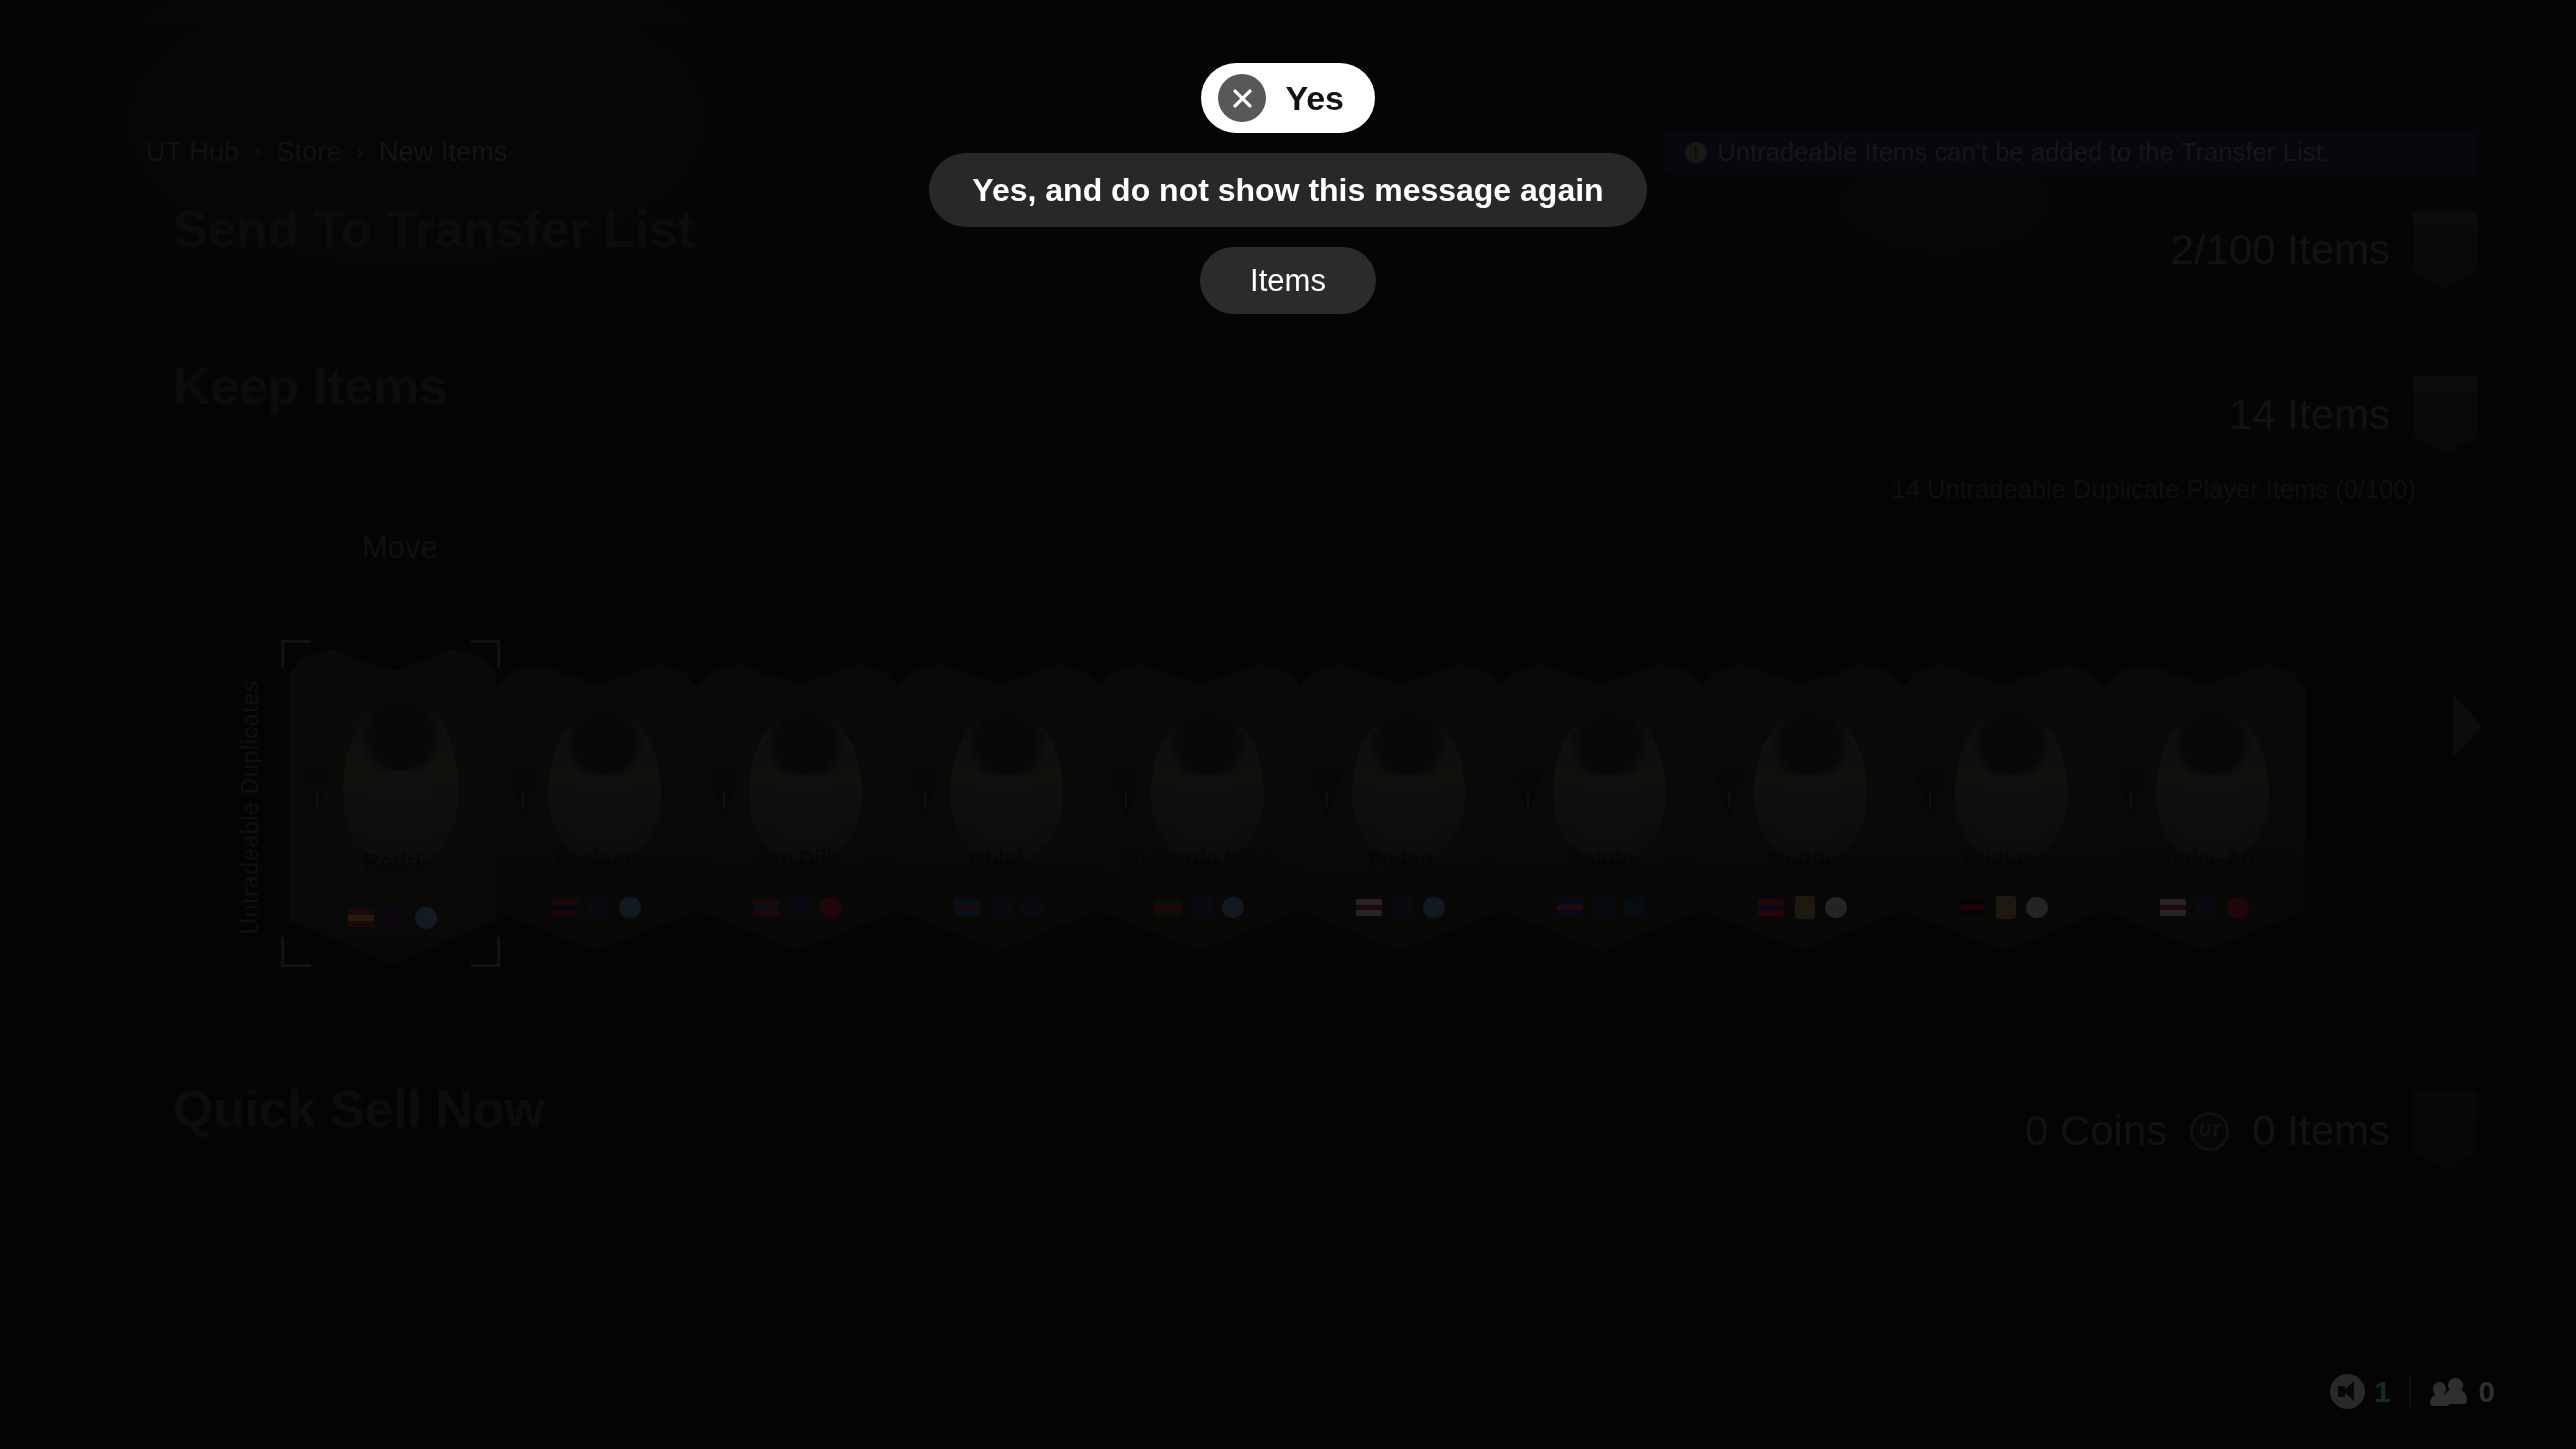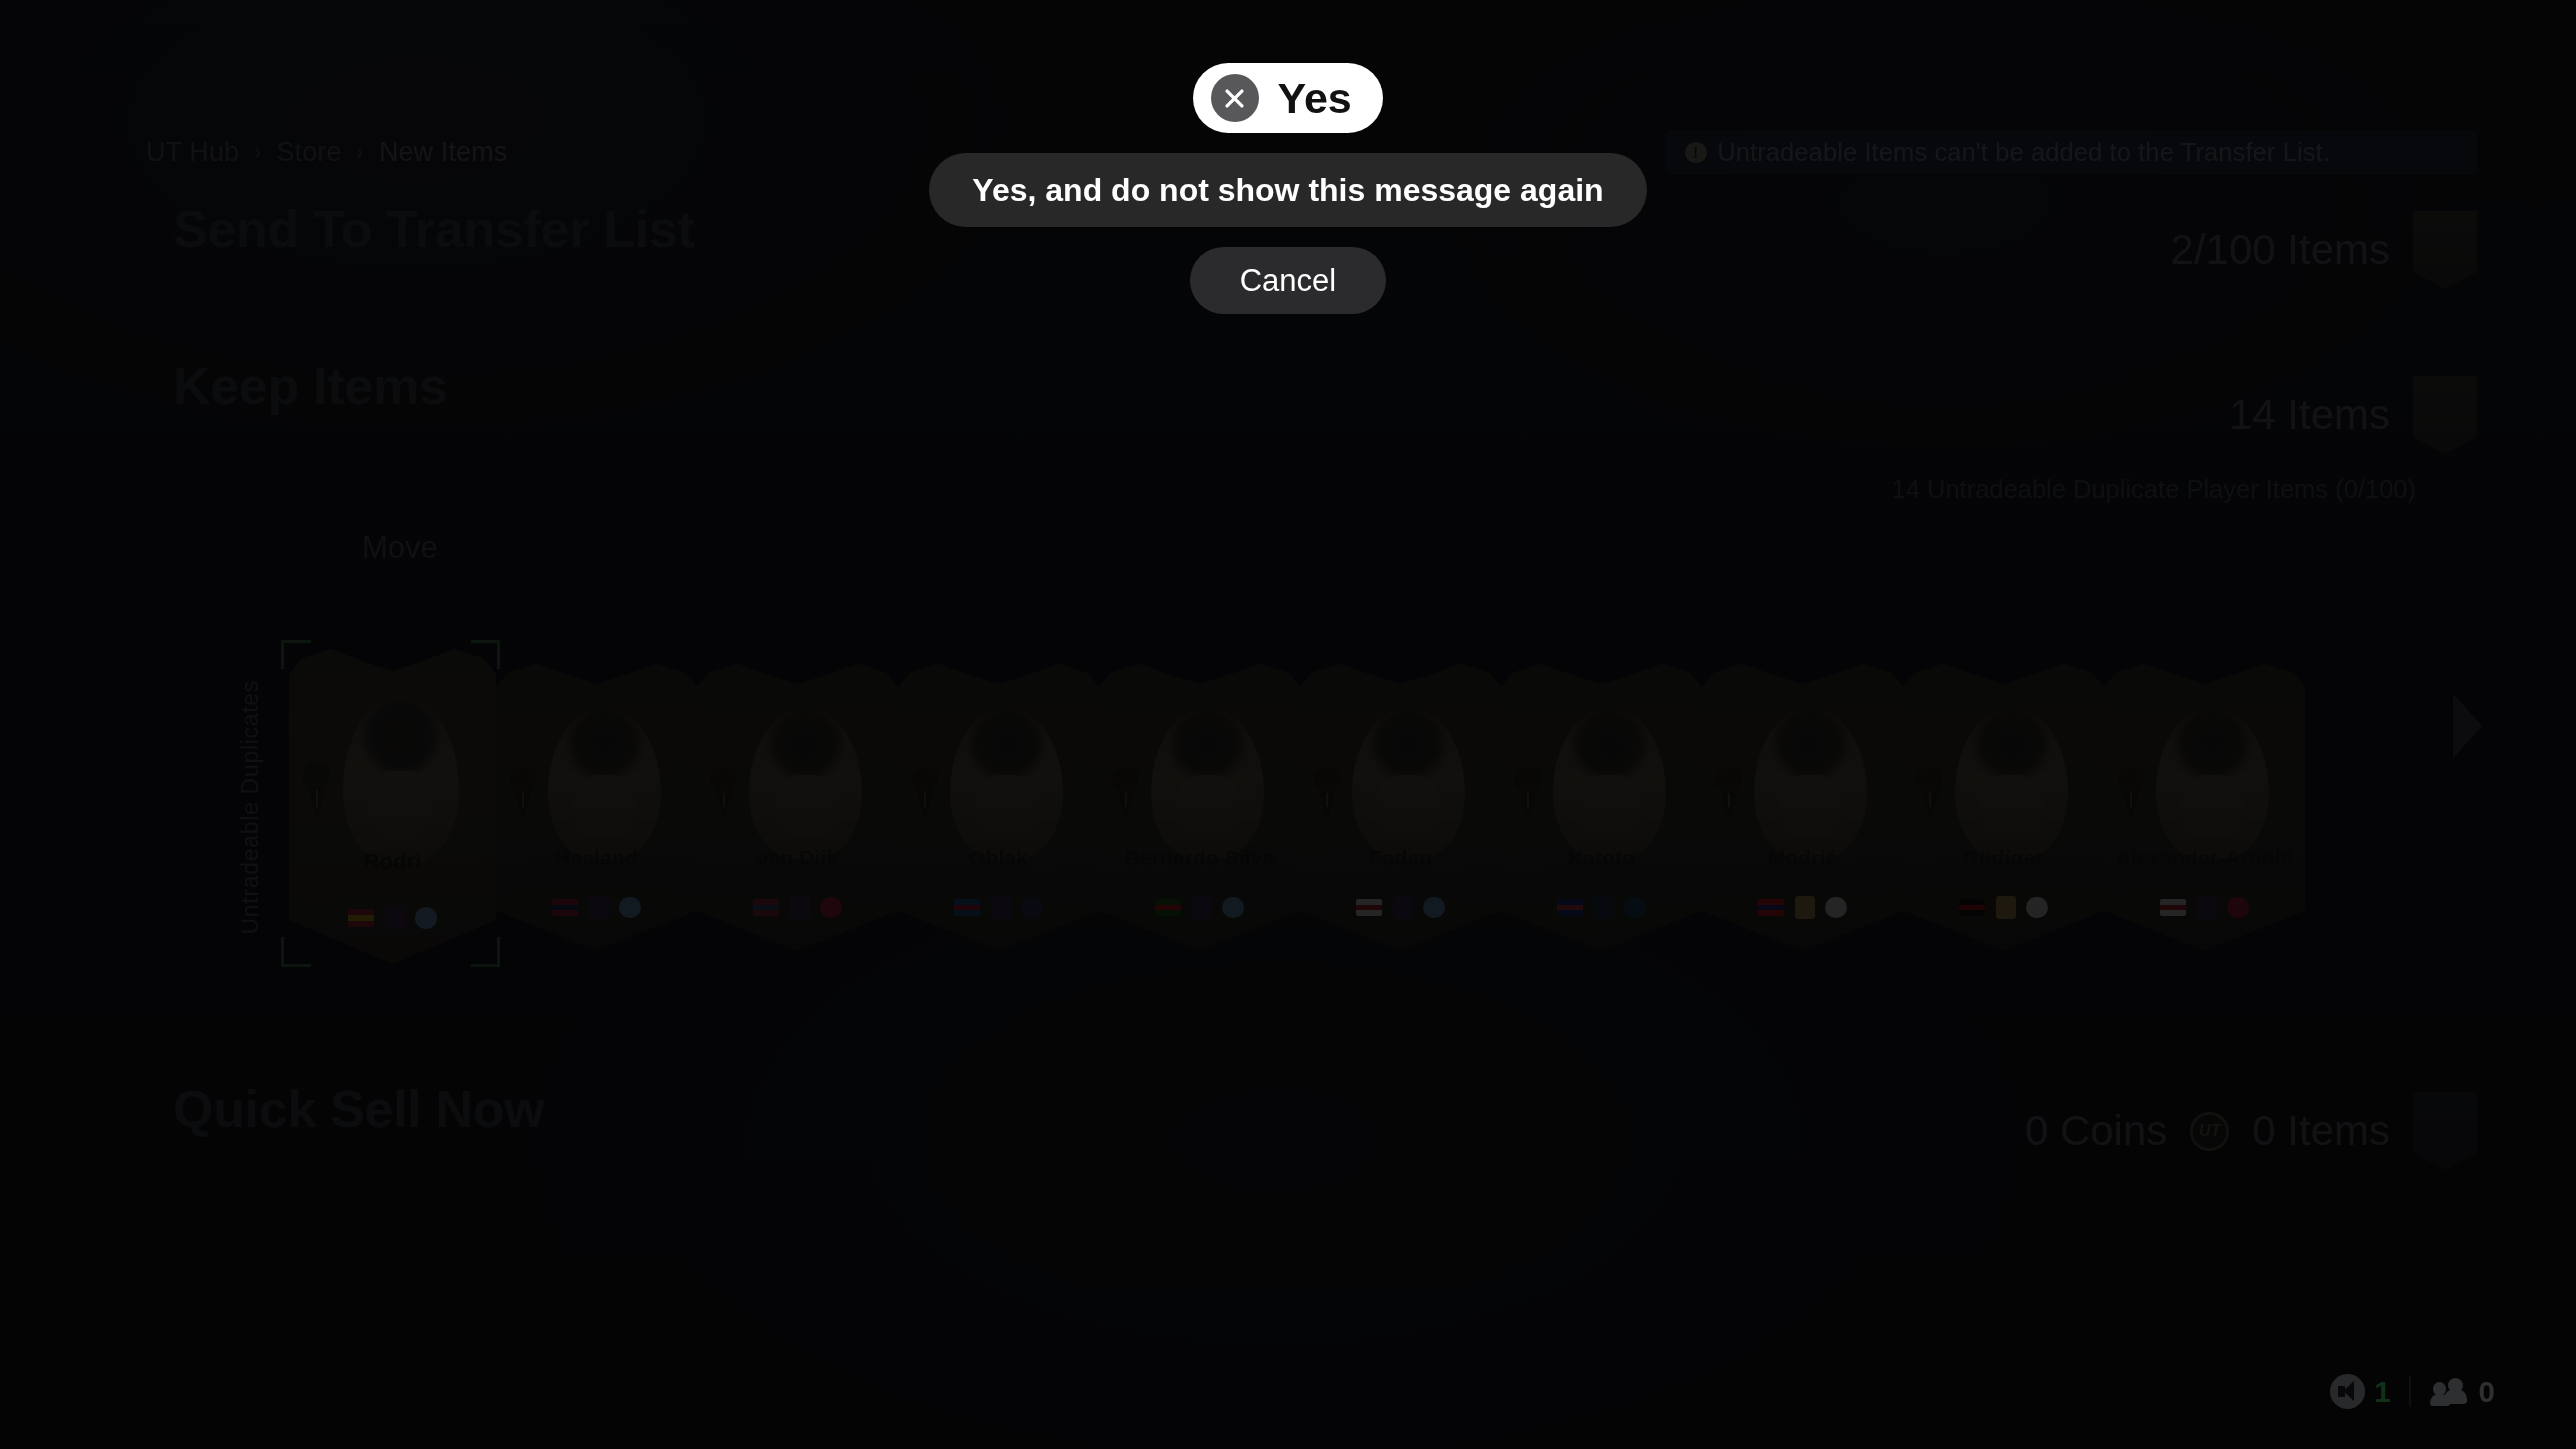--- a/index.html
+++ b/index.html
@@ -268,21 +268,21 @@
     display:flex; align-items:center; gap:19px;
     border:0; cursor:pointer;
   }
   .xkey{
     width:48px;height:48px;border-radius:50%;
     background:#58585a;
     display:flex;align-items:center;justify-content:center;
     flex:0 0 auto;
   }
   .xkey svg{ width:27px;height:27px; display:block; }
-  .btn-yes .lbl{ font-size:43px; font-weight:700; color:#111214; }
+  .btn-yes .lbl{ font-size:34px; font-weight:700; color:#111214; }
 
   .btn-dontshow{
     height:74px; padding:0 43px;
     border-radius:37px;
     background:rgba(228,226,218,.16);
     display:flex;align-items:center;justify-content:center;
     border:0; cursor:pointer;
   }
   .btn-dontshow .lbl{ font-size:32px; color:#ffffff; font-weight:700; }
 
@@ -531,19 +531,19 @@
           </svg>
         </span>
         <span class="lbl">Yes</span>
       </button>
 
       <button class="btn-dontshow">
         <span class="lbl">Yes, and do not show this message again</span>
       </button>
 
       <button class="btn-cancel">
-        <span class="lbl">Cancel</span>
+        <span class="lbl">Items</span>
       </button>
     </div>
   </div>
 
 </div>
 
 
 </body></html>

